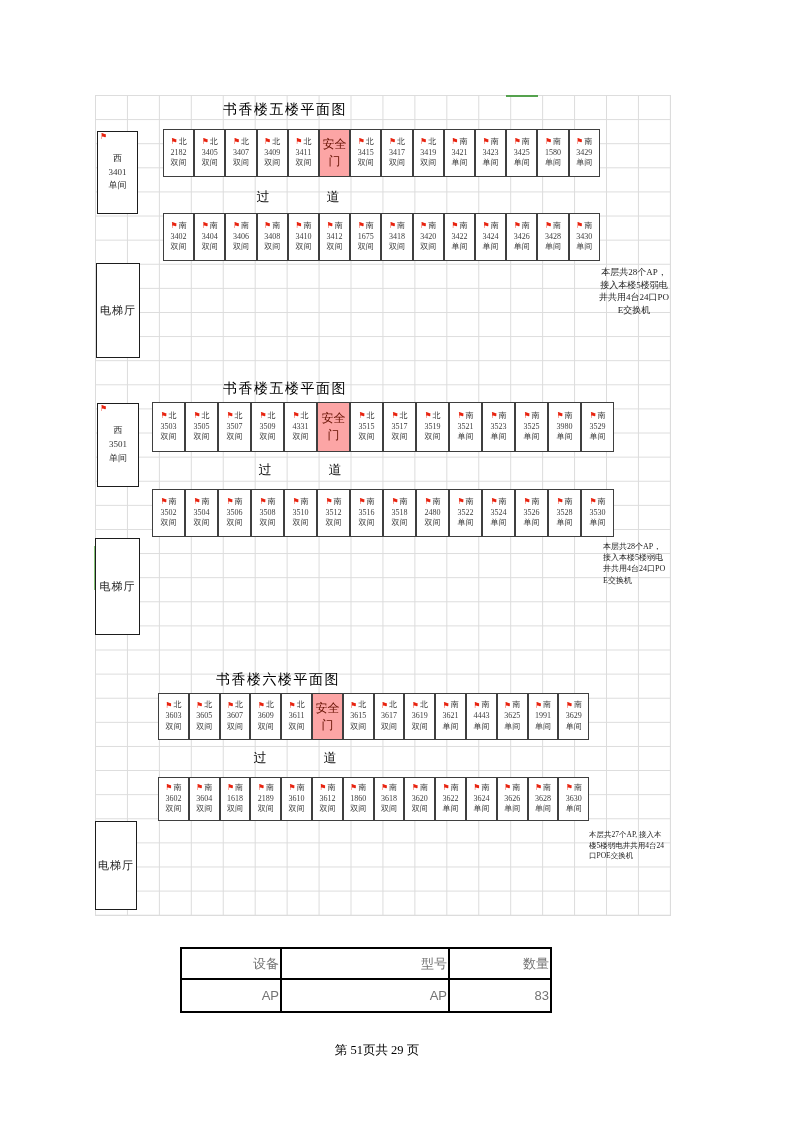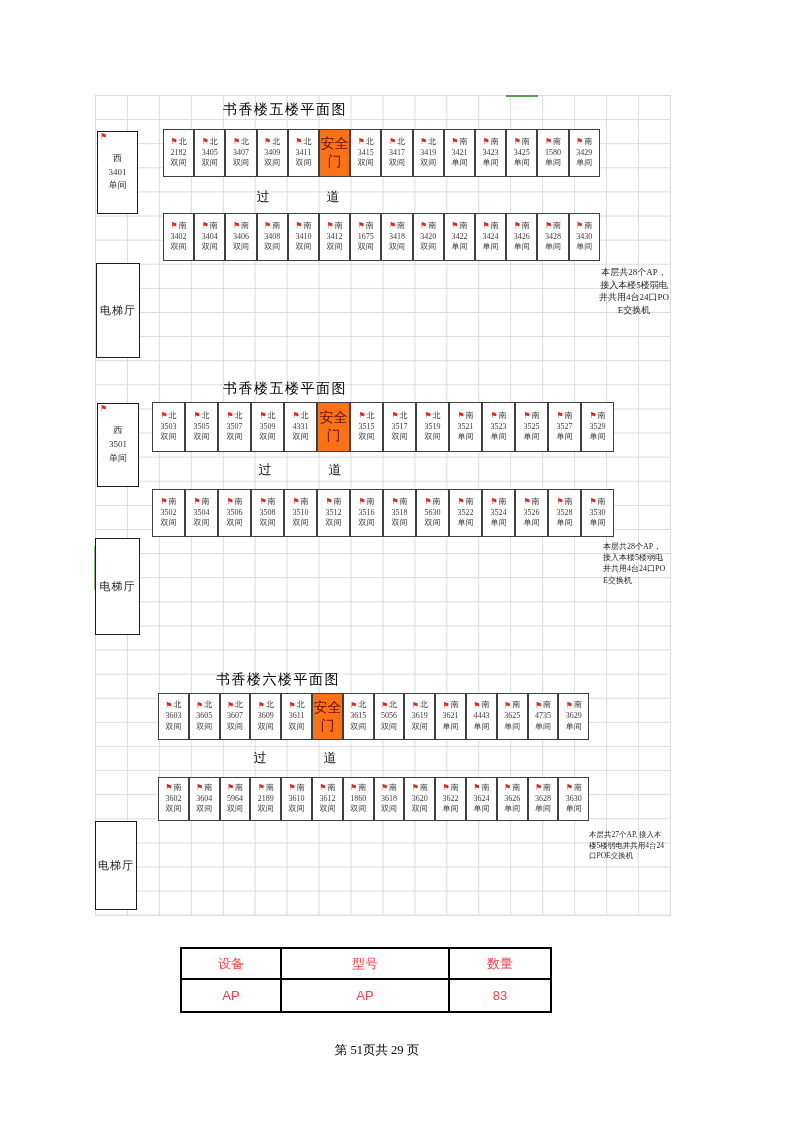--- a/index.html
+++ b/index.html
@@ -13,36 +13,36 @@
   .accent-top{position:absolute;left:506px;top:95px;width:32px;height:2px;background:#55a24e;}
   .accent-left{position:absolute;left:94px;top:546px;width:2px;height:44px;background:#86c478;}
   #floors{position:absolute;left:0;top:0;width:100%;height:100%;}
   .floor-title{position:absolute;transform:translateX(-50%);font-size:14px;letter-spacing:1.5px;
         white-space:nowrap;color:#000;}
   .room{position:absolute;background:#fff;border:1.5px solid #3f3f3f;box-sizing:border-box;
         display:flex;flex-direction:column;align-items:center;justify-content:center;
         font-size:8px;line-height:1.35;color:#3b3b3b;text-align:center;overflow:hidden;}
   .room .l1{display:flex;align-items:center;justify-content:center;gap:1px;}
   .flag{color:#e8230f;font-size:8px;line-height:1;font-family:"DejaVu Sans",sans-serif;}
-  .door{position:absolute;background:#f97316;border:1.5px solid #3f3f3f;box-sizing:border-box;
-        display:flex;align-items:center;justify-content:center;font-size:14px;color:#651000;
+  .door{position:absolute;background:#fca5a5;border:1.5px solid #3f3f3f;box-sizing:border-box;
+        display:flex;align-items:center;justify-content:center;font-size:12px;color:#651000;
         text-align:center;overflow:hidden;}
   .bigroom{position:absolute;background:#fff;border:1.5px solid #1d1d1d;box-sizing:border-box;
         display:flex;flex-direction:column;align-items:center;justify-content:center;
         font-size:9px;line-height:1.55;color:#333;text-align:center;}
   .bigroom .flag{position:absolute;left:2px;top:1px;}
   .elev{position:absolute;background:#fff;border:1.5px solid #1d1d1d;box-sizing:border-box;
         display:flex;align-items:center;justify-content:center;font-size:11px;
         letter-spacing:1px;color:#222;}
   .corr{position:absolute;transform:translateX(-50%);font-size:13px;color:#111;}
   .note{position:absolute;line-height:1.4;color:#222;word-break:break-all;}
   .equip{position:absolute;left:180px;top:947px;border-collapse:collapse;
         font-family:"Liberation Sans","DejaVu Sans",sans-serif;}
-  .equip th,.equip td{border:2px solid #000;text-align:center;vertical-align:middle;
-        font-size:13px;font-weight:400;color:#ef4444;background:#fff;}
+  .equip th,.equip td{border:2px solid #000;text-align:right;vertical-align:middle;
+        font-size:13px;font-weight:400;color:#737373;background:#fff;}
   .equip th{height:27px;}
   .equip td{height:29px;}
   .c1{width:96px;} .c2{width:164px;} .c3{width:98px;}
   .footer{position:absolute;left:377px;top:1042px;transform:translateX(-50%);
         font-size:12.5px;white-space:nowrap;color:#000;}
 </style>
 </head>
 <body>
 
 <div class="page">
@@ -367,21 +367,21 @@
           <span>南</span>
         </div>
         <div>3525</div>
         <div>单间</div>
       </div>
       <div class="room" style="left: 548px; top: 402px; width: 33px; height: 50px;">
         <div class="l1">
           <span class="flag">⚑</span>
           <span>南</span>
         </div>
-        <div>3527</div>
+        <div>3980</div>
         <div>单间</div>
       </div>
       <div class="room" style="left: 581px; top: 402px; width: 33px; height: 50px;">
         <div class="l1">
           <span class="flag">⚑</span>
           <span>南</span>
         </div>
         <div>3529</div>
         <div>单间</div>
       </div>
@@ -447,21 +447,21 @@
           <span>南</span>
         </div>
         <div>3518</div>
         <div>双间</div>
       </div>
       <div class="room" style="left: 416px; top: 489px; width: 33px; height: 48px;">
         <div class="l1">
           <span class="flag">⚑</span>
           <span>南</span>
         </div>
-        <div>5630</div>
+        <div>2480</div>
         <div>双间</div>
       </div>
       <div class="room" style="left: 449px; top: 489px; width: 33px; height: 48px;">
         <div class="l1">
           <span class="flag">⚑</span>
           <span>南</span>
         </div>
         <div>3522</div>
         <div>单间</div>
       </div>
@@ -555,21 +555,21 @@
           <span>北</span>
         </div>
         <div>3615</div>
         <div>双间</div>
       </div>
       <div class="room" style="left: 373.6px; top: 693px; width: 30.8px; height: 47px;">
         <div class="l1">
           <span class="flag">⚑</span>
           <span>北</span>
         </div>
-        <div>5056</div>
+        <div>3617</div>
         <div>双间</div>
       </div>
       <div class="room" style="left: 404.4px; top: 693px; width: 30.8px; height: 47px;">
         <div class="l1">
           <span class="flag">⚑</span>
           <span>北</span>
         </div>
         <div>3619</div>
         <div>双间</div>
       </div>
@@ -595,21 +595,21 @@
           <span>南</span>
         </div>
         <div>3625</div>
         <div>单间</div>
       </div>
       <div class="room" style="left: 527.6px; top: 693px; width: 30.8px; height: 47px;">
         <div class="l1">
           <span class="flag">⚑</span>
           <span>南</span>
         </div>
-        <div>4735</div>
+        <div>1991</div>
         <div>单间</div>
       </div>
       <div class="room" style="left: 558.4px; top: 693px; width: 30.8px; height: 47px;">
         <div class="l1">
           <span class="flag">⚑</span>
           <span>南</span>
         </div>
         <div>3629</div>
         <div>单间</div>
       </div>
@@ -627,21 +627,21 @@
           <span>南</span>
         </div>
         <div>3604</div>
         <div>双间</div>
       </div>
       <div class="room" style="left: 219.6px; top: 777px; width: 30.8px; height: 44px;">
         <div class="l1">
           <span class="flag">⚑</span>
           <span>南</span>
         </div>
-        <div>5964</div>
+        <div>1618</div>
         <div>双间</div>
       </div>
       <div class="room" style="left: 250.4px; top: 777px; width: 30.8px; height: 44px;">
         <div class="l1">
           <span class="flag">⚑</span>
           <span>南</span>
         </div>
         <div>2189</div>
         <div>双间</div>
       </div>

